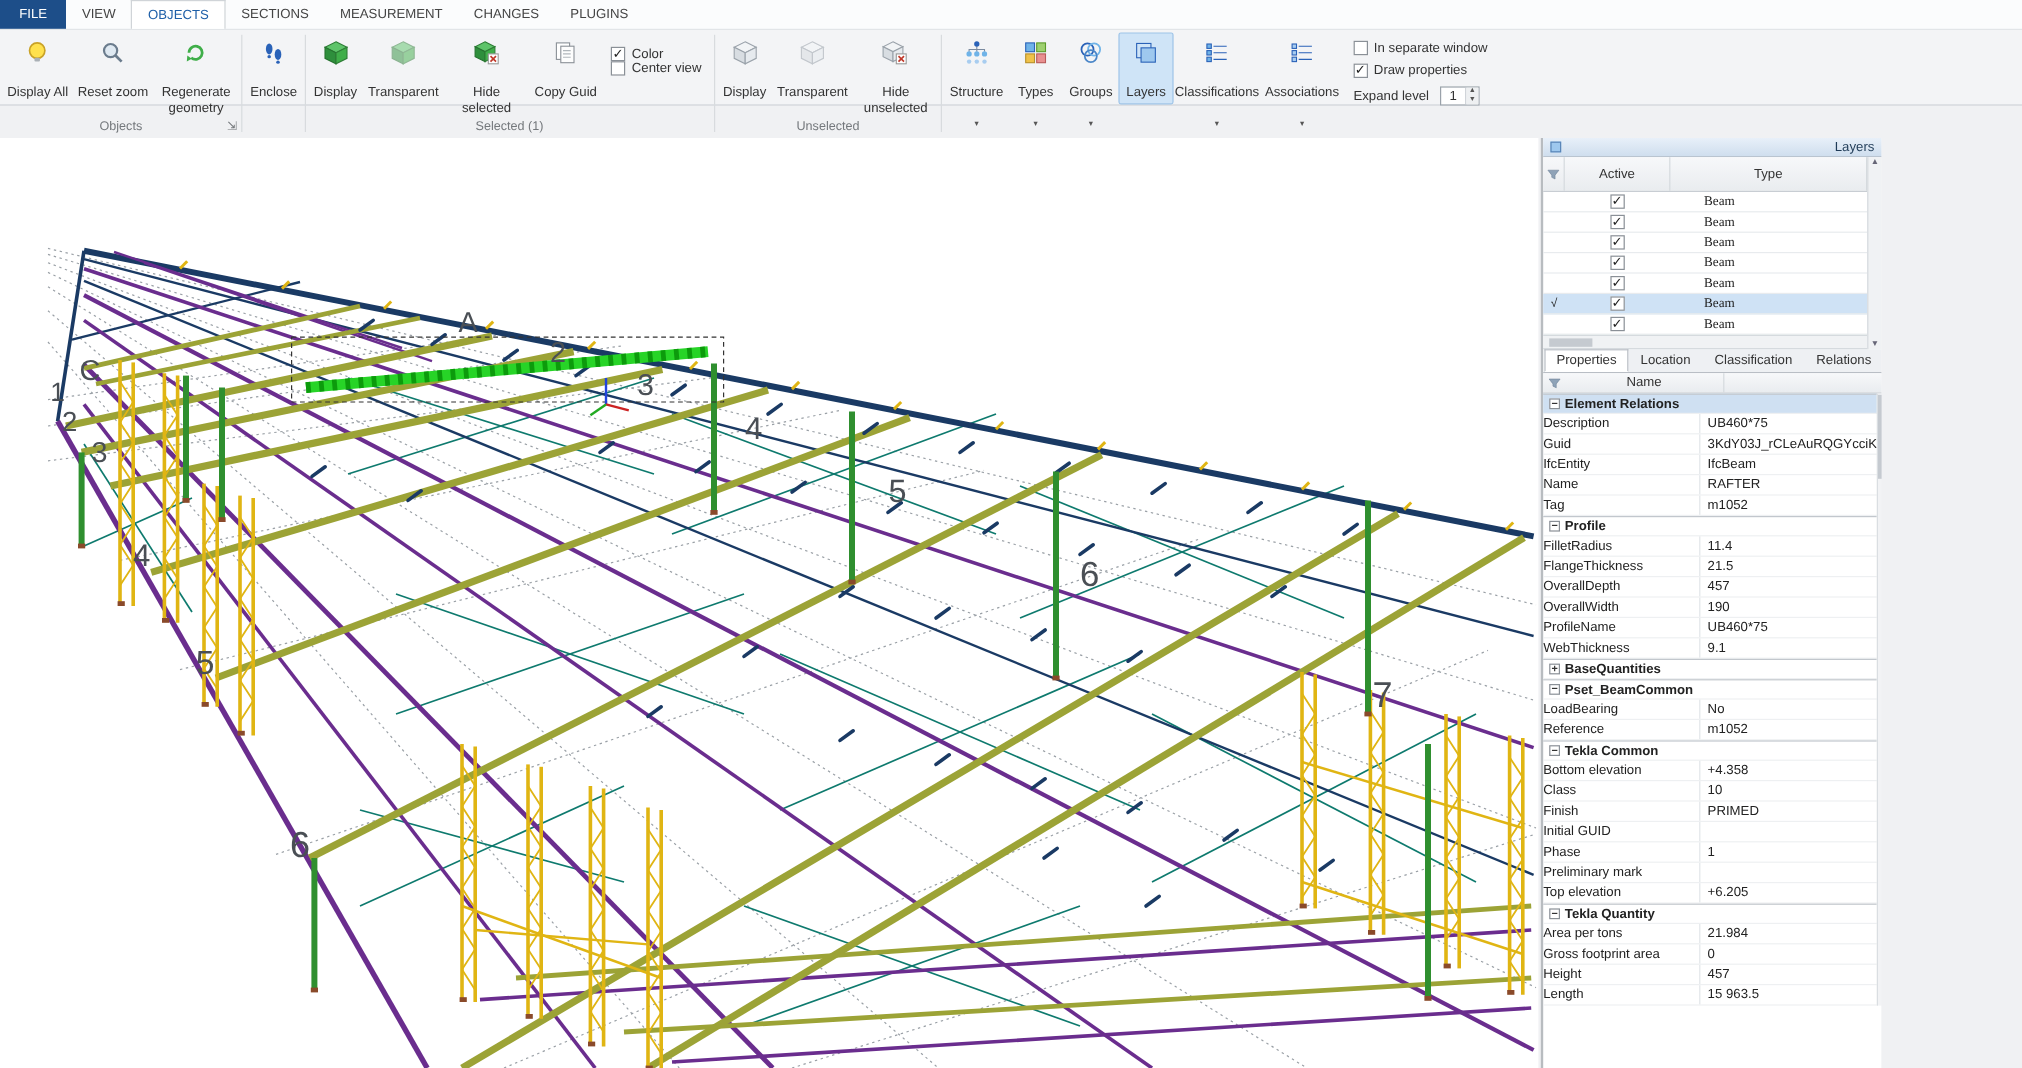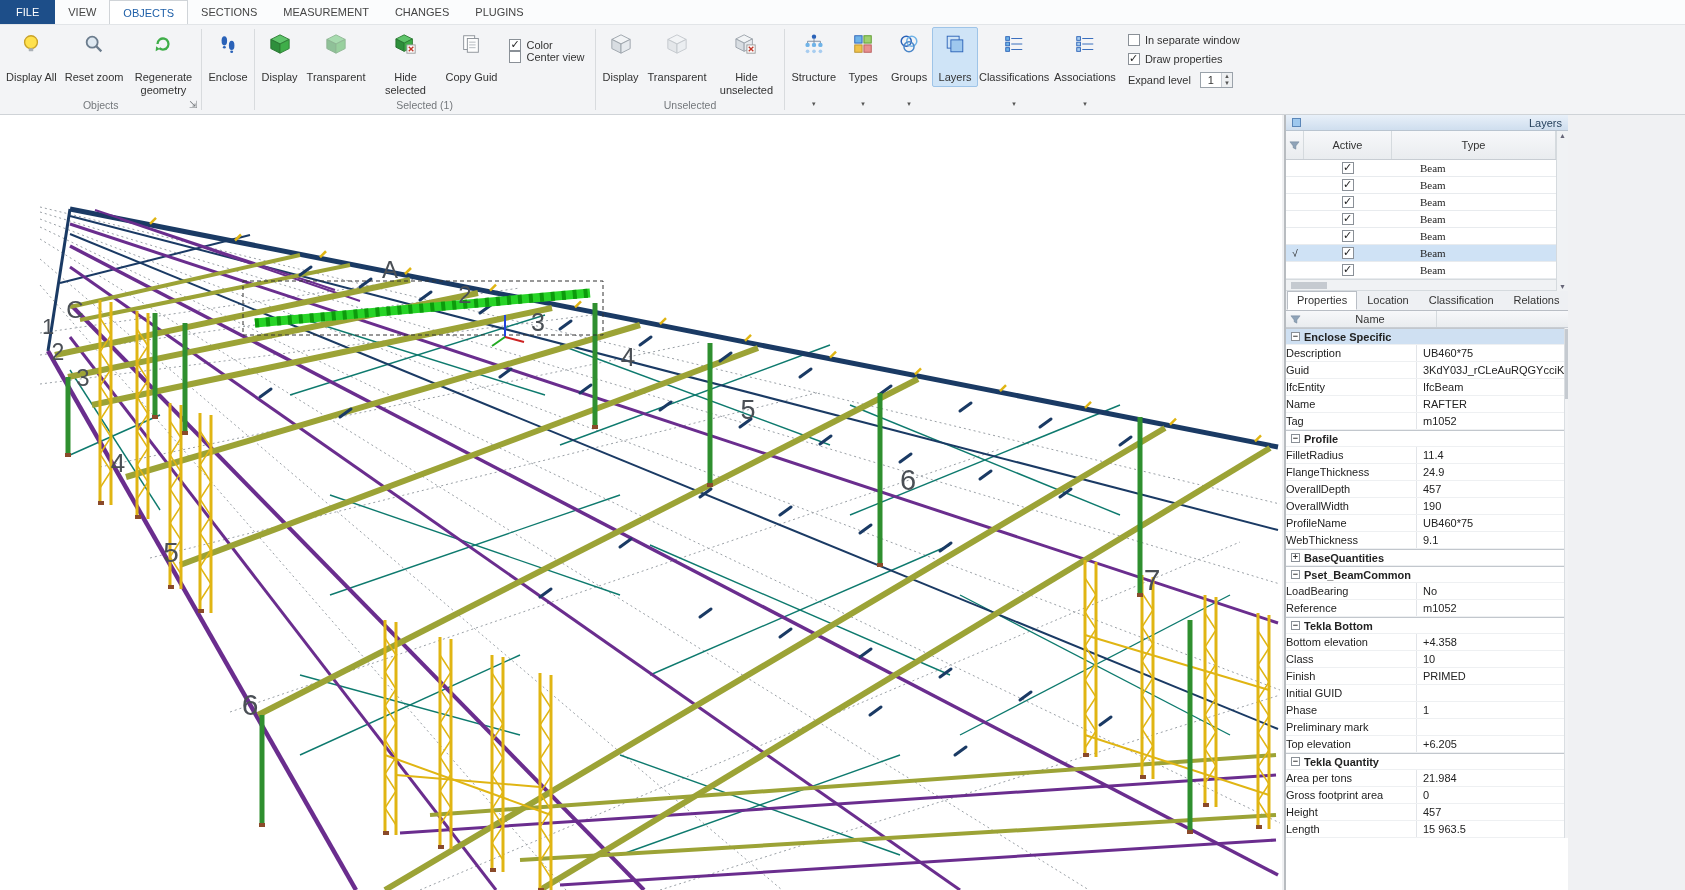--- a/index.html
+++ b/index.html
@@ -1,20 +1,20 @@
 <!DOCTYPE html>
 <html style="--c-rafter: #9ca336; --c-column: #2f8f2f; --c-secondary: #6a2d8e; --c-edge: #1a3a64; --c-bracing: #0e7a6e; --c-lattice: #e0b513; --c-selected: #27d427; --c-grid: #9aa0a6; --c-label: #4a4f55;"><head>
 <meta charset="utf-8">
 <style>
   *{box-sizing:border-box;margin:0;padding:0;}
   html,body{width:1685px;height:890px;overflow:hidden;font-family:"Liberation Sans",sans-serif;background:#f0f1f3;}
   button{font-family:inherit;cursor:default;}
 
   
-  #ribbon{position:absolute;left:0;top:0;width:1685px;height:115px;background:#f3f4f6;border-bottom:1px solid #cfd3d7;}
+  #ribbon{position:absolute;left:0;top:0;width:1685px;height:88px;background:#f3f4f6;border-bottom:1px solid #cfd3d7;}
   #tabbar{height:25px;background:#fbfcfd;border-bottom:1px solid #e2e5e8;display:flex;align-items:stretch;font-size:11px;}
   .rtab{padding:0 13px;display:flex;align-items:center;color:#444;}
   .rtab.file{background:#1d4e89;color:#fff;padding:0 16px;}
   .rtab.active{background:#fff;color:#1e5fa8;border:1px solid #d0d4d8;border-bottom:none;}
   #ribbonbody{display:flex;height:89px;align-items:stretch;padding-left:2px;}
   .rgroup{display:flex;flex-direction:column;}
   .rrow{flex:1;display:flex;align-items:flex-start;padding-top:2px;}
   .rgl{height:15px;font-size:10.5px;color:#74787c;text-align:center;position:relative;padding:0 10px;}
   .launcher{position:absolute;right:2px;top:0px;font-size:10px;color:#74787c;}
   .rsep{width:1px;background:#d8dbde;margin:4px 2px;}
@@ -663,21 +663,21 @@
           <path d="M1,2 H11 L7.5,6.5 V10 L4.5,8.5 V6.5 Z" fill="#8fa3b8" stroke="#6b7f94" stroke-width="0.5"></path>
         </svg>
     </span>
     <span class="ncell">Name</span>
     <span class="vcell"></span>
   </div>
   <div class="pgwrap">
     <div class="pgbody">
         <div class="prow sect hl">
           <span class="pm">−</span>
-          <span class="slab">Enclose Specific</span>
+          <span class="slab">Element Relations</span>
         </div>
         <div class="prow">
           <span class="plab">Description</span>
           <span class="pval">UB460*75</span>
         </div>
         <div class="prow">
           <span class="plab">Guid</span>
           <span class="pval">3KdY03J_rCLeAuRQGYcciK</span>
         </div>
         <div class="prow">
@@ -695,21 +695,21 @@
         <div class="prow sect">
           <span class="pm">−</span>
           <span class="slab">Profile</span>
         </div>
         <div class="prow">
           <span class="plab">FilletRadius</span>
           <span class="pval">11.4</span>
         </div>
         <div class="prow">
           <span class="plab">FlangeThickness</span>
-          <span class="pval">24.9</span>
+          <span class="pval">21.5</span>
         </div>
         <div class="prow">
           <span class="plab">OverallDepth</span>
           <span class="pval">457</span>
         </div>
         <div class="prow">
           <span class="plab">OverallWidth</span>
           <span class="pval">190</span>
         </div>
         <div class="prow">
@@ -731,21 +731,21 @@
         <div class="prow">
           <span class="plab">LoadBearing</span>
           <span class="pval">No</span>
         </div>
         <div class="prow">
           <span class="plab">Reference</span>
           <span class="pval">m1052</span>
         </div>
         <div class="prow sect">
           <span class="pm">−</span>
-          <span class="slab">Tekla Bottom</span>
+          <span class="slab">Tekla Common</span>
         </div>
         <div class="prow">
           <span class="plab">Bottom elevation</span>
           <span class="pval">+4.358</span>
         </div>
         <div class="prow">
           <span class="plab">Class</span>
           <span class="pval">10</span>
         </div>
         <div class="prow">

